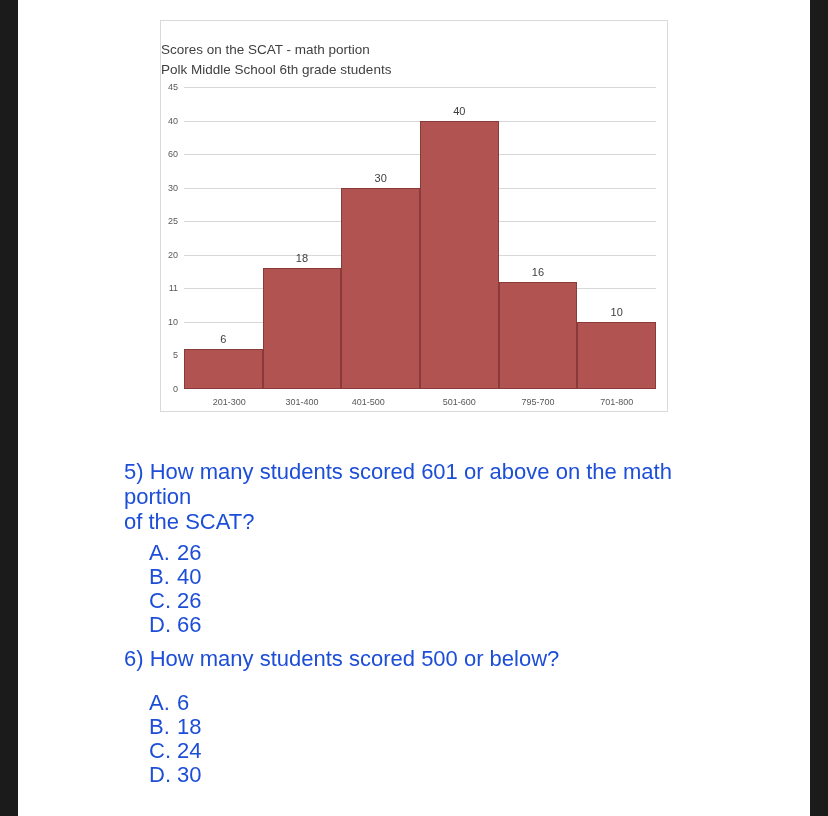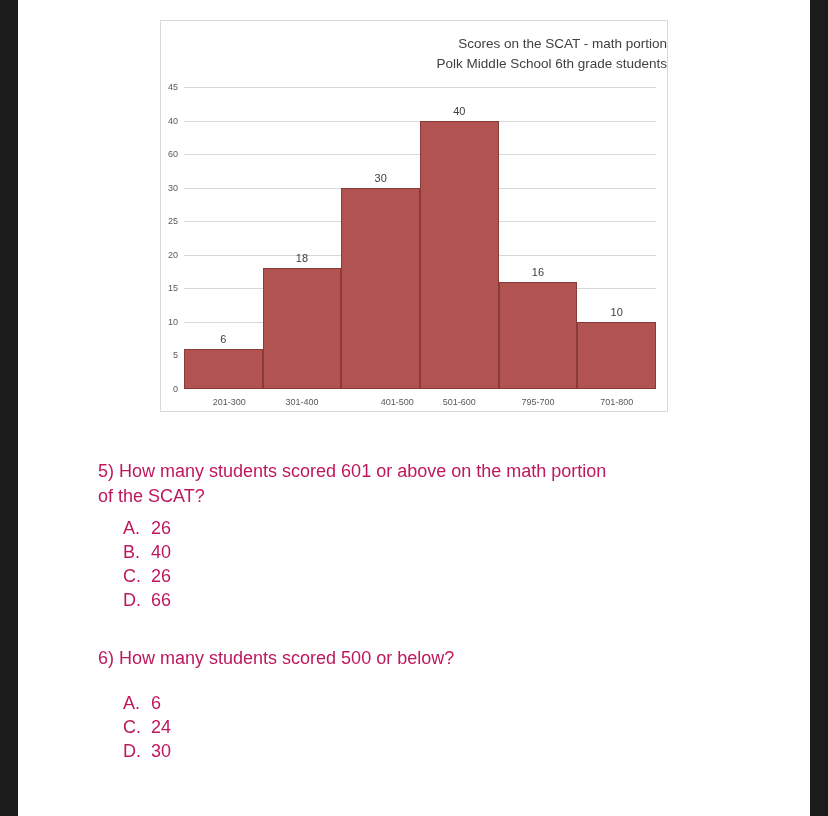--- a/index.html
+++ b/index.html
@@ -7,34 +7,34 @@
   body { font-family:"Liberation Sans", sans-serif; background:#1b1b1b; }
 
   .frame { position:relative; width:828px; height:816px; background:#ffffff; overflow:hidden; }
   .edge { position:absolute; top:0; width:18px; height:816px; background:#1b1b1b; }
   .edge.left { left:0; }
   .edge.right { right:0; }
 
   
   .chart { position:absolute; left:160px; top:20px; width:508px; height:392px;
            border:1px solid #d9d9d9; background:#ffffff; }
-  .chart-title { position:absolute; top:13px; left:0; width:100%; text-align:right;
+  .chart-title { position:absolute; top:19px; left:0; width:100%; text-align:left;
                  font-size:13.5px; line-height:20px; color:#3f3f3f; }
   .y-labels { position:absolute; left:0; top:66px; width:19px; height:302px; }
   .ytick { position:absolute; right:2px; font-size:9px; color:#595959; line-height:11px; width:17px; text-align:right; }
   .plot { position:absolute; left:23px; top:66px; width:472px; height:302px; }
   .gridline { position:absolute; left:0; width:100%; height:1px; background:#d8d8d8; }
   .gridline.axis { background:#a6a6a6; }
   .bar { position:absolute; bottom:0; border:1px solid #8a3a38; background:#b05351; }
   .data-label { position:absolute; text-align:center; font-size:11px; color:#3d3d3d; }
   .x-labels { position:absolute; left:23px; top:376px; width:472px; height:14px; }
   .xtick { position:absolute; top:0; text-align:center; font-size:9px; color:#595959; }
 
   
-  .question { position:absolute; left:98px; width:620px; color:#be185d; font-size:18px; }
+  .question { position:absolute; left:124px; width:620px; color:#1d4ed8; font-size:22px; }
   #q5 { top:459px; }
   #q6 { top:646px; }
   .prompt div { line-height:25px; }
   .options { margin-left:25px; }
   #q5 .options { margin-top:7px; }
   #q6 .options { margin-top:20px; }
   .option { line-height:24px; }
   .option .letter { display:inline-block; width:28px; }
 </style>
 </head>
@@ -46,21 +46,21 @@
 
   <div class="chart">
     <div class="chart-title">
       <div>Scores on the SCAT - math portion</div>
       <div>Polk Middle School 6th grade students</div>
     </div>
     <div class="y-labels">
         <div class="ytick" style="top: 297px;">0</div>
         <div class="ytick" style="top: 263.444px;">5</div>
         <div class="ytick" style="top: 229.889px;">10</div>
-        <div class="ytick" style="top: 196.333px;">15</div>
+        <div class="ytick" style="top: 196.333px;">11</div>
         <div class="ytick" style="top: 162.778px;">20</div>
         <div class="ytick" style="top: 129.222px;">25</div>
         <div class="ytick" style="top: 95.6667px;">30</div>
         <div class="ytick" style="top: 62.1111px;">60</div>
         <div class="ytick" style="top: 28.5556px;">40</div>
         <div class="ytick" style="top: -5px;">45</div>
       </div>
     <div class="plot">
         <div class="gridline axis" style="top: 301px;"></div>
         <div class="gridline" style="top: 268.444px;"></div>
@@ -81,21 +81,21 @@
         <div class="bar" style="left: 236px; width: 78.6667px; height: 268.444px; background: rgb(176, 83, 81); border-color: rgb(138, 58, 56);"></div>
         <div class="data-label" style="left: 236px; width: 78.6667px; bottom: 272.444px;">40</div>
         <div class="bar" style="left: 314.667px; width: 78.6667px; height: 107.378px; background: rgb(176, 83, 81); border-color: rgb(138, 58, 56);"></div>
         <div class="data-label" style="left: 314.667px; width: 78.6667px; bottom: 111.378px;">16</div>
         <div class="bar" style="left: 393.333px; width: 78.6667px; height: 67.1111px; background: rgb(176, 83, 81); border-color: rgb(138, 58, 56);"></div>
         <div class="data-label" style="left: 393.333px; width: 78.6667px; bottom: 71.1111px;">10</div>
       </div>
     <div class="x-labels">
         <div class="xtick" style="left: 6px; width: 78.6667px;">201-300</div>
         <div class="xtick" style="left: 78.6667px; width: 78.6667px;">301-400</div>
-        <div class="xtick" style="left: 174px; width: 78.6667px;">401-500</div>
+        <div class="xtick" style="left: 145px; width: 78.6667px;">401-500</div>
         <div class="xtick" style="left: 236px; width: 78.6667px;">501-600</div>
         <div class="xtick" style="left: 314.667px; width: 78.6667px;">795-700</div>
         <div class="xtick" style="left: 393.333px; width: 78.6667px;">701-800</div>
       </div>
   </div>
 
   <div class="question" id="q5">
     <div class="prompt">
       <div>5) How many students scored 601 or above on the math portion</div>
       <div>of the SCAT?</div>
@@ -107,17 +107,18 @@
         <div class="option"><span class="letter">D.</span><span>66</span></div>
       </div>
   </div>
 
   <div class="question" id="q6">
     <div class="prompt">
       <div>6) How many students scored 500 or below?</div>
     </div>
     <div class="options">
         <div class="option"><span class="letter">A.</span><span>6</span></div>
+        <div class="option"><span class="letter">B.</span><span>18</span></div>
         <div class="option"><span class="letter">C.</span><span>24</span></div>
         <div class="option"><span class="letter">D.</span><span>30</span></div>
       </div>
   </div>
 </div>
 
 </body></html>

